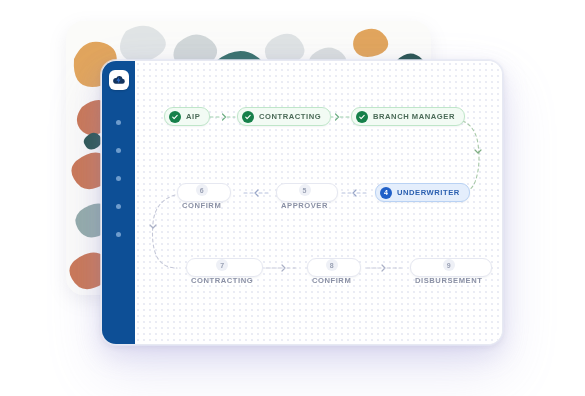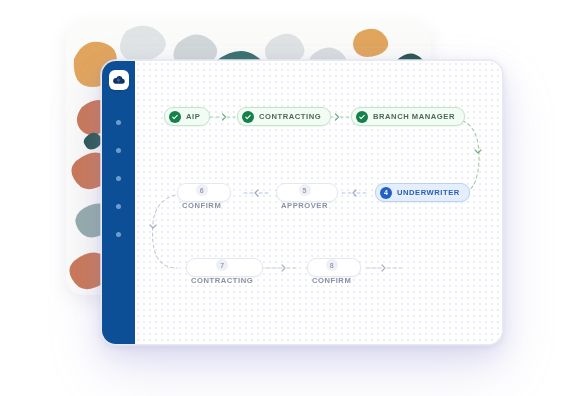--- a/index.html
+++ b/index.html
@@ -258,16 +258,20 @@
       <div class="node pending" style="left:51px;top:197px">
         <span class="badge">7</span>
         <span class="label">CONTRACTING</span>
       </div>
 
       <div class="node pending" style="left:172px;top:197px">
         <span class="badge">8</span>
         <span class="label">CONFIRM</span>
       </div>
 
+      <div class="node pending" style="left:275px;top:197px">
+        <span class="badge">9</span>
+        <span class="label">DISBURSEMENT</span>
+      </div>
 
     </div>
   </div>
 </div>
 
 </body></html>

